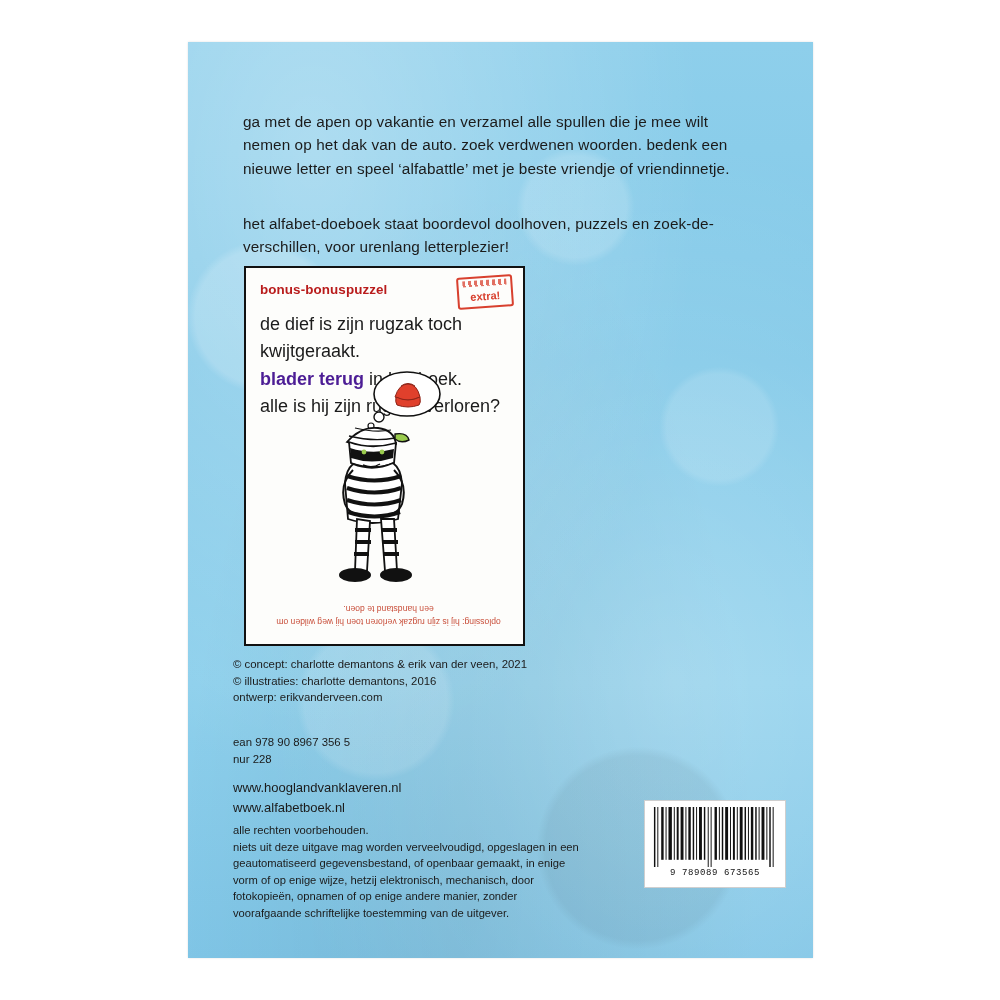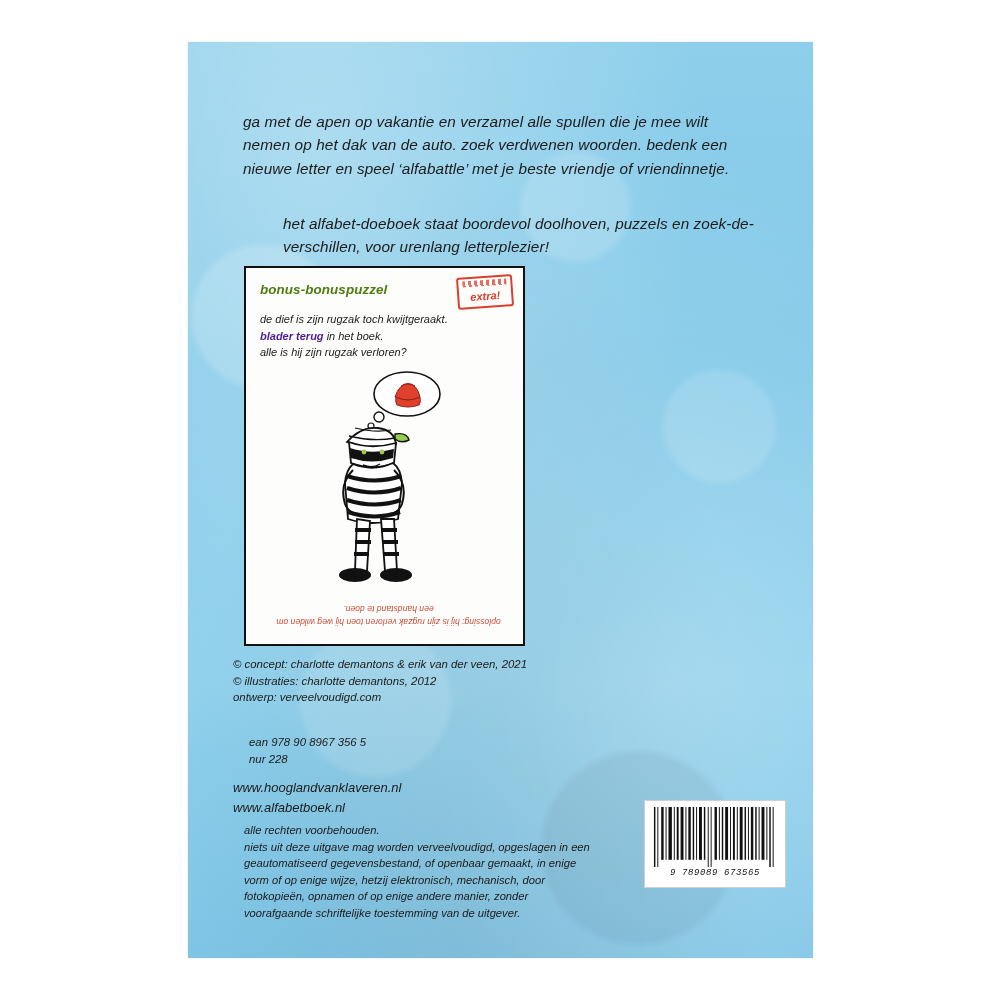--- a/index.html
+++ b/index.html
@@ -11,21 +11,20 @@
     width: 1000px;
     height: 1000px;
     font-family: "Liberation Sans", sans-serif;
     overflow: hidden;
   }
   #stage {
     position: relative;
     width: 1000px;
     height: 1000px;
     background: #ffffff;
-    font-style: italic;
   }
   
   #cover {
     position: absolute;
     left: 188px;
     top: 42px;
     width: 625px;
     height: 916px;
     background:
       radial-gradient(ellipse at 20% 12%, rgba(255,255,255,0.30) 0%, rgba(255,255,255,0) 55%),
@@ -51,40 +50,40 @@
   .blurb {
     position: absolute;
     left: 55px;
     width: 500px;
     color: #1b1b1b;
     font-size: 15.3px;
     line-height: 1.53;
     letter-spacing: 0.1px;
   }
   #blurb1 { top: 68px; }
-  #blurb2 { top: 170px; margin-left: 40px; }
+  #blurb2 { top: 170px; }
 
   
   #panel {
     position: absolute;
     left: 56px;
     top: 224px;
     width: 281px;
     height: 380px;
     background: #fdfdfb;
     border: 2px solid #111;
     box-sizing: border-box;
   }
   #panel-title {
     position: absolute;
     left: 14px;
     top: 14px;
     font-size: 13.4px;
     font-weight: bold;
-    color: #4d7c0f;
+    color: #b91c1c;
     letter-spacing: 0.1px;
   }
   #extra-stamp {
     position: absolute;
     right: 10px;
     top: 8px;
     width: 52px;
     height: 28px;
     border: 2px solid #d8402e;
     border-radius: 3px;
@@ -107,21 +106,21 @@
       repeating-linear-gradient(90deg, #d8402e 0 3px, transparent 3px 6px);
     opacity: .75;
   }
   #extra-stamp span { position: relative; top: 4px; }
 
   #panel-lines {
     position: absolute;
     left: 14px;
     top: 43px;
     width: 250px;
-    font-size: 11px;
+    font-size: 18px;
     line-height: 1.52;
     color: #1b1b1b;
   }
   #panel-lines .red {
     color: #4c1d95;
     font-weight: bold;
   }
 
   #solution {
     position: absolute;
@@ -145,21 +144,21 @@
     transform: translateX(-50%);
   }
 
   
   .colophon {
     position: absolute;
     left: 45px;
     color: #1b1b1b;
   }
   #credits { top: 614px; font-size: 11.4px; line-height: 1.46; }
-  #codes   { top: 692px; font-size: 11.4px; line-height: 1.46; margin-left: 16px; }
+  #codes   { top: 692px; font-size: 11.4px; line-height: 1.46; }
   #sites   { top: 736px; font-size: 13px; line-height: 1.5; }
   #rights  { top: 780px; font-size: 11.2px; line-height: 1.48; width: 350px; }
 
   
   #barcode-box {
     position: absolute;
     right: 27px;
     bottom: 70px;
     width: 142px;
     height: 88px;
@@ -259,35 +258,35 @@
           <ellipse cx="60" cy="211" rx="16" ry="7" fill="#111"></ellipse>
           <ellipse cx="101" cy="211" rx="16" ry="7" fill="#111"></ellipse>
         </g>
       </svg>
 
       <div id="solution">oplossing: hij is zijn rugzak verloren toen hij weg wilden om een handstand te doen.</div>
     </div>
 
     <div class="colophon" id="credits">
       <div>© concept: charlotte demantons &amp; erik van der veen, 2021</div>
-      <div>© illustraties: charlotte demantons, 2012</div>
-      <div>ontwerp: verveelvoudigd.com</div>
+      <div>© illustraties: charlotte demantons, 2016</div>
+      <div>ontwerp: erikvanderveen.com</div>
     </div>
 
     <div class="colophon" id="codes">
       <div>ean 978 90 8967 356 5</div>
       <div>nur 228</div>
     </div>
 
     <div class="colophon" id="sites">
       <div>www.hooglandvanklaveren.nl</div>
       <div>www.alfabetboek.nl</div>
     </div>
 
-    <div class="colophon" id="rights" style="white-space: pre-line; margin-left: 11px;">alle rechten voorbehouden.
+    <div class="colophon" id="rights" style="white-space: pre-line;">alle rechten voorbehouden.
 niets uit deze uitgave mag worden verveelvoudigd, opgeslagen in een geautomatiseerd gegevensbestand, of openbaar gemaakt, in enige vorm of op enige wijze, hetzij elektronisch, mechanisch, door fotokopieën, opnamen of op enige andere manier, zonder voorafgaande schriftelijke toestemming van de uitgever.</div>
 
     <div id="barcode-box">
       <svg id="bars" viewBox="0 0 260 100" preserveAspectRatio="none">
         <rect x="0" y="0" width="260" height="100" fill="#ffffff"></rect>
         <g fill="#111">
           <rect x="4" y="0" width="3" height="100"></rect>
           <rect x="11" y="0" width="2" height="100"></rect>
           <rect x="19" y="0" width="5" height="88"></rect>
           <rect x="28" y="0" width="2" height="88"></rect>

